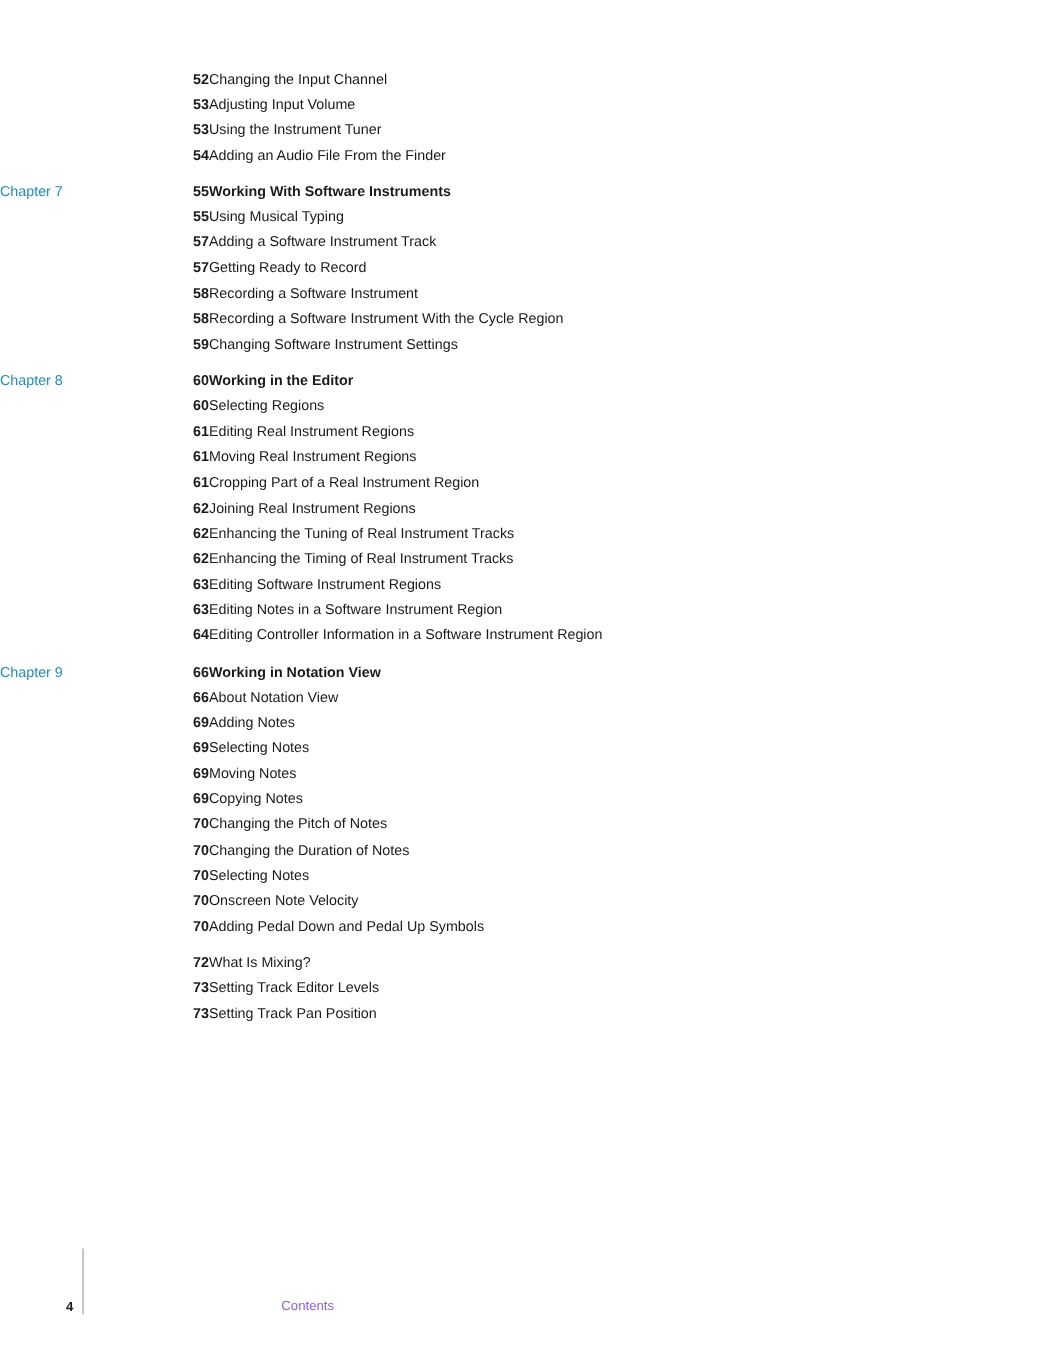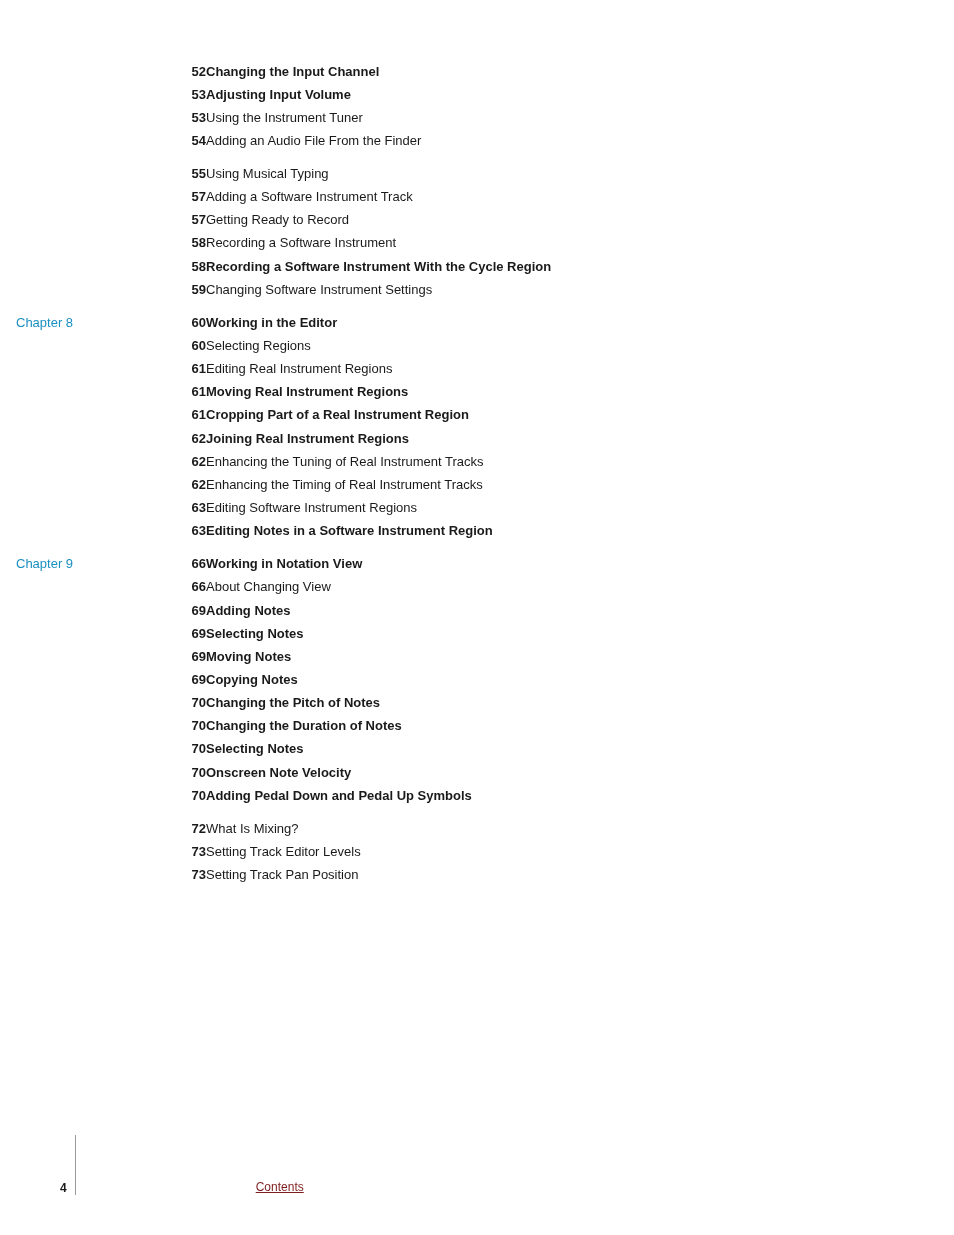--- a/index.html
+++ b/index.html
@@ -15,21 +15,21 @@
       color: #1a1a1a;
       width: 954px;
       min-height: 1235px;
     }
 
     .page {
       width: 954px;
       min-height: 1235px;
       background: #ffffff;
       position: relative;
-      padding: 60px 0 60px 16px;
+      padding: 60px 0 60px 0;
     }
 
     .toc-table {
       width: 100%;
       border-collapse: collapse;
     }
 
     .toc-table td {
       padding: 1.5px 0;
       vertical-align: top;
@@ -58,21 +58,20 @@
     }
 
     .chapter-label {
       color: #1a8fc1;
       font-size: 13px;
       font-weight: normal;
     }
 
     .indented {
       padding-left: 30px;
-      font-weight: bold;
     }
 
     .spacer-row td {
       height: 10px;
     }
 
     
     .footer {
       position: absolute;
       bottom: 40px;
@@ -93,24 +92,23 @@
 
     .footer-line {
       border-left: 1px solid #999;
       height: 60px;
       margin-left: 8px;
       margin-right: 0;
     }
 
     .footer-contents {
       padding-left: 180px;
-      color: #7f1d1d;
+      color: #8b5cf6;
       font-size: 12px;
       padding-bottom: 1px;
-      text-decoration: underline;
     }
   </style>
 </head>
 <body>
 
 <div class="page">
   <table class="toc-table">
     <tbody id="toc-body">
     <tr>
       <td class="col-chapter"></td>
@@ -129,20 +127,25 @@
     </tr>
         <tr>
       <td class="col-chapter"></td>
       <td class="col-page">54</td>
       <td class="col-title">Adding an Audio File From the Finder</td>
     </tr>
         <tr class="spacer-row">
           <td colspan="3"></td>
         </tr>
         <tr>
+      <td class="col-chapter"><span class="chapter-label">Chapter 7</span></td>
+      <td class="col-page">55</td>
+      <td class="col-title" style="font-weight:bold;">Working With Software Instruments</td>
+    </tr>
+        <tr>
       <td class="col-chapter"></td>
       <td class="col-page">55</td>
       <td class="col-title">Using Musical Typing</td>
     </tr>
         <tr>
       <td class="col-chapter"></td>
       <td class="col-page">57</td>
       <td class="col-title">Adding a Software Instrument Track</td>
     </tr>
         <tr>
@@ -211,32 +214,37 @@
         <tr>
         <td class="col-chapter"></td>
         <td class="col-page">63</td>
         <td class="col-title">Editing Software Instrument Regions</td>
       </tr>
         <tr>
         <td class="col-chapter"></td>
         <td class="col-page">63</td>
         <td class="col-title indented">Editing Notes in a Software Instrument Region</td>
       </tr>
+        <tr>
+        <td class="col-chapter"></td>
+        <td class="col-page">64</td>
+        <td class="col-title indented">Editing Controller Information in a Software Instrument Region</td>
+      </tr>
         <tr class="spacer-row">
           <td colspan="3"></td>
         </tr>
         <tr>
         <td class="col-chapter"><span class="chapter-label">Chapter 9</span></td>
         <td class="col-page">66</td>
         <td class="col-title" style="font-weight:bold;">Working in Notation View</td>
       </tr>
         <tr>
         <td class="col-chapter"></td>
         <td class="col-page">66</td>
-        <td class="col-title">About Changing View</td>
+        <td class="col-title">About Notation View</td>
       </tr>
         <tr>
         <td class="col-chapter"></td>
         <td class="col-page">69</td>
         <td class="col-title indented">Adding Notes</td>
       </tr>
         <tr>
         <td class="col-chapter"></td>
         <td class="col-page">69</td>
         <td class="col-title indented">Selecting Notes</td>

